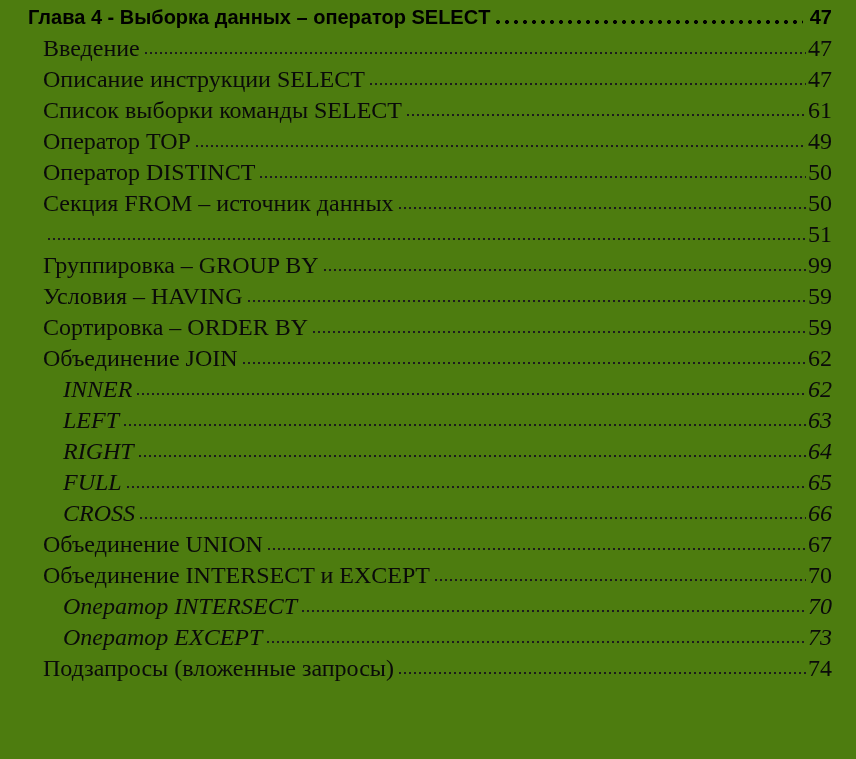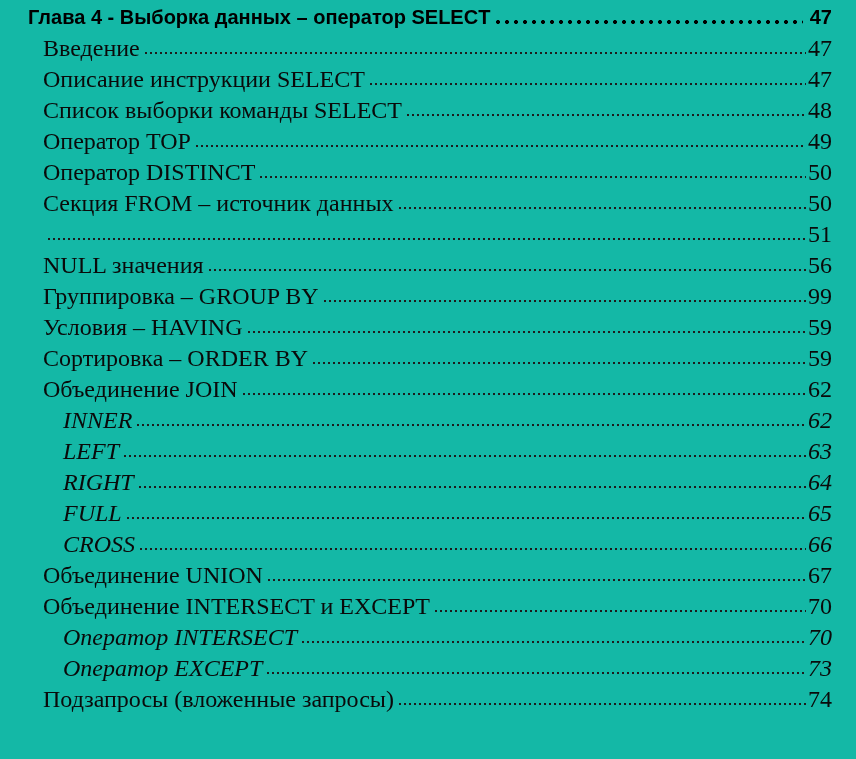--- a/index.html
+++ b/index.html
@@ -6,21 +6,21 @@
     margin: 0;
     padding: 0;
     background: #ffffff;
   }
   .page {
     position: relative;
     width: 856px;
     height: 759px;
     box-sizing: border-box;
     padding: 2px 24px 0 28px;
-    background: #14b8a6;
+    background: #4d7c0f;
     color: #000000;
     overflow: hidden;
   }
   
   .h-row {
     display: flex;
     align-items: baseline;
     height: 31px;
     line-height: 31px;
     font-family: "Liberation Sans", "DejaVu Sans", sans-serif;
@@ -82,45 +82,40 @@
     <span class="num">47</span>
   </div>
   <div class="row lvl1">
     <span class="lbl">Описание инструкции SELECT</span>
     <span class="leader"></span>
     <span class="num">47</span>
   </div>
   <div class="row lvl1">
     <span class="lbl">Список выборки команды SELECT</span>
     <span class="leader"></span>
-    <span class="num">48</span>
+    <span class="num">61</span>
   </div>
   <div class="row lvl1">
     <span class="lbl">Оператор TOP</span>
     <span class="leader"></span>
     <span class="num">49</span>
   </div>
   <div class="row lvl1">
     <span class="lbl">Оператор DISTINCT</span>
     <span class="leader"></span>
     <span class="num">50</span>
   </div>
   <div class="row lvl1">
     <span class="lbl">Секция FROM – источник данных</span>
     <span class="leader"></span>
     <span class="num">50</span>
   </div>
   <div class="row lvl1">
     <span class="leader"></span>
     <span class="num">51</span>
-  </div>
-  <div class="row lvl1">
-    <span class="lbl">NULL значения</span>
-    <span class="leader"></span>
-    <span class="num">56</span>
   </div>
   <div class="row lvl1">
     <span class="lbl">Группировка – GROUP BY</span>
     <span class="leader"></span>
     <span class="num">99</span>
   </div>
   <div class="row lvl1">
     <span class="lbl">Условия – HAVING</span>
     <span class="leader"></span>
     <span class="num">59</span>

